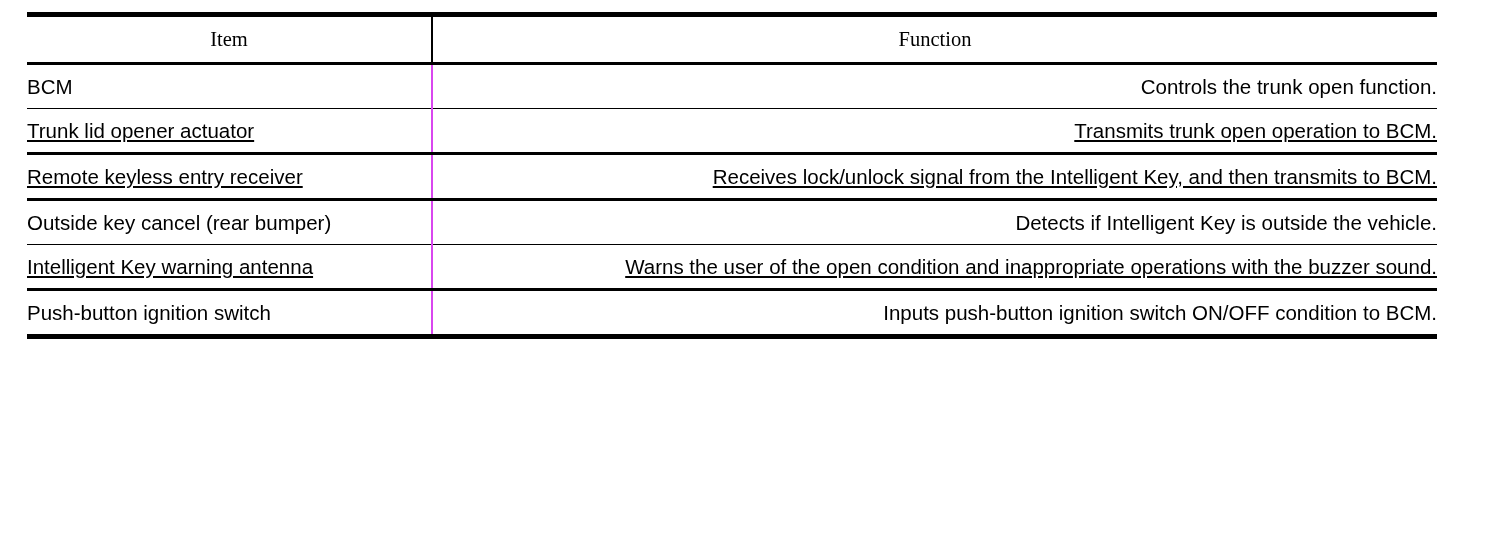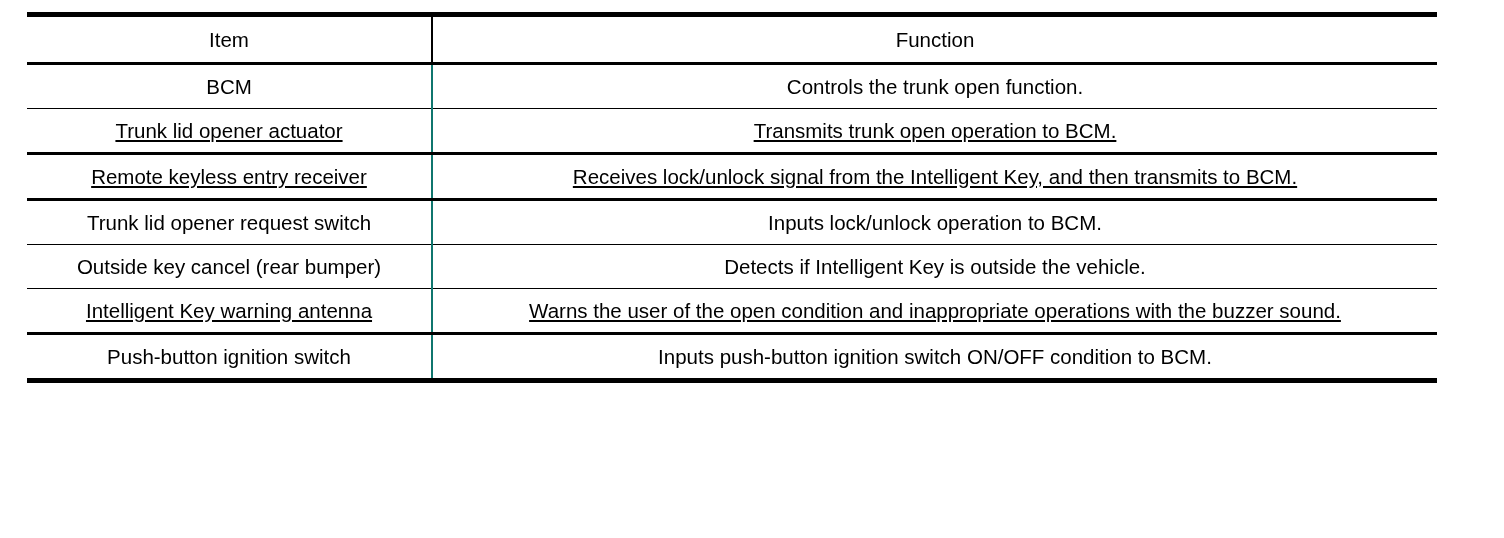--- a/index.html
+++ b/index.html
@@ -48,20 +48,21 @@
 
   
   .spec-table thead tr {
     height: 45px;
   }
   .hdr-cell {
     text-align: center;
     border-top: 5px solid #000;
     border-bottom: 3px solid #000;
     height: 45px;
+    font-family: Liberation Serif, serif;
   }
   .hdr-cell.item-hdr {
     border-right: 2px solid #000;
   }
 
   
   .spec-table tbody tr {
     height: 43px;
   }
   .cell {
@@ -69,27 +70,27 @@
     border-bottom: 1px solid #000;
   }
   .cell.thick-sep {
     border-bottom: 3px solid #000;
     text-decoration: underline;
   }
   .cell.last-row {
     border-bottom: 5px solid #000;
   }
   .cell-item {
-    border-right: 2px solid #0f766e;
+    border-right: 2px solid #d946ef;
     padding-left: 18px;
-    text-align: center;
+    text-align: left;
   }
   .cell-func {
     padding-left: 17px;
-    text-align: center;
+    text-align: right;
   }
 </style>
 </head>
 <body>
 
 <div class="page">
   <table class="spec-table">
     <colgroup>
       <col class="col-item">
       <col class="col-func">
@@ -107,24 +108,20 @@
         </tr>
         <tr>
           <td class="cell cell-item thick-sep">Trunk lid opener actuator</td>
           <td class="cell cell-func thick-sep">Transmits trunk open operation to BCM.</td>
         </tr>
         <tr>
           <td class="cell cell-item thick-sep">Remote keyless entry receiver</td>
           <td class="cell cell-func thick-sep">Receives lock/unlock signal from the Intelligent Key, and then transmits to BCM.</td>
         </tr>
         <tr>
-          <td class="cell cell-item">Trunk lid opener request switch</td>
-          <td class="cell cell-func">Inputs lock/unlock operation to BCM.</td>
-        </tr>
-        <tr>
           <td class="cell cell-item">Outside key cancel (rear bumper)</td>
           <td class="cell cell-func">Detects if Intelligent Key is outside the vehicle.</td>
         </tr>
         <tr>
           <td class="cell cell-item thick-sep">Intelligent Key warning antenna</td>
           <td class="cell cell-func thick-sep">Warns the user of the open condition and inappropriate operations with the buzzer sound.</td>
         </tr>
         <tr>
           <td class="cell cell-item last-row">Push-button ignition switch</td>
           <td class="cell cell-func last-row">Inputs push-button ignition switch ON/OFF condition to BCM.</td>

